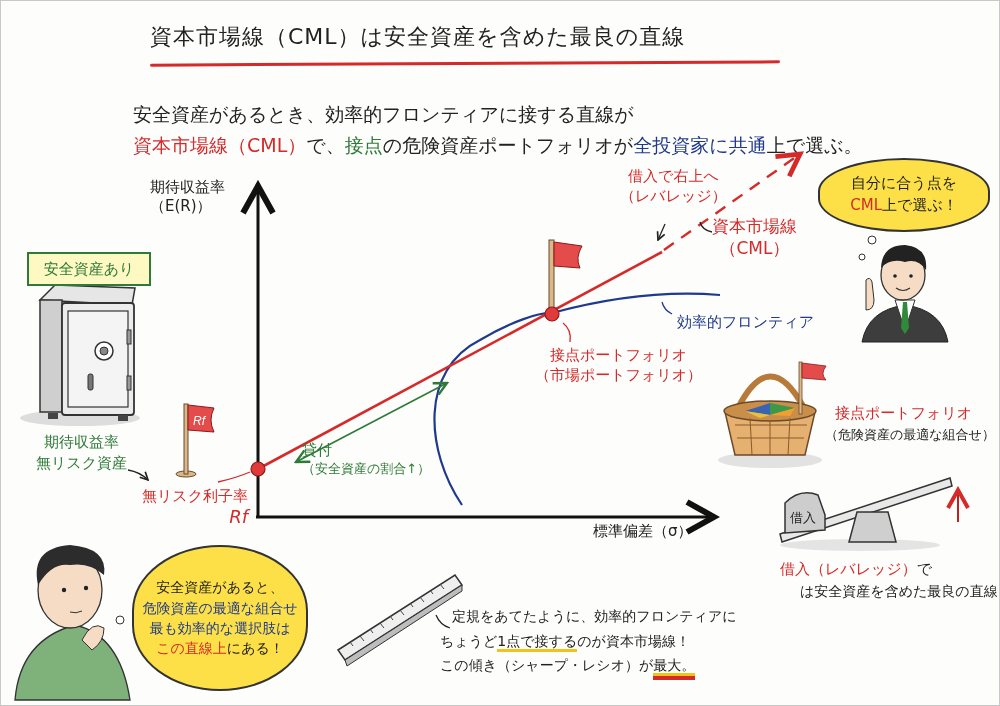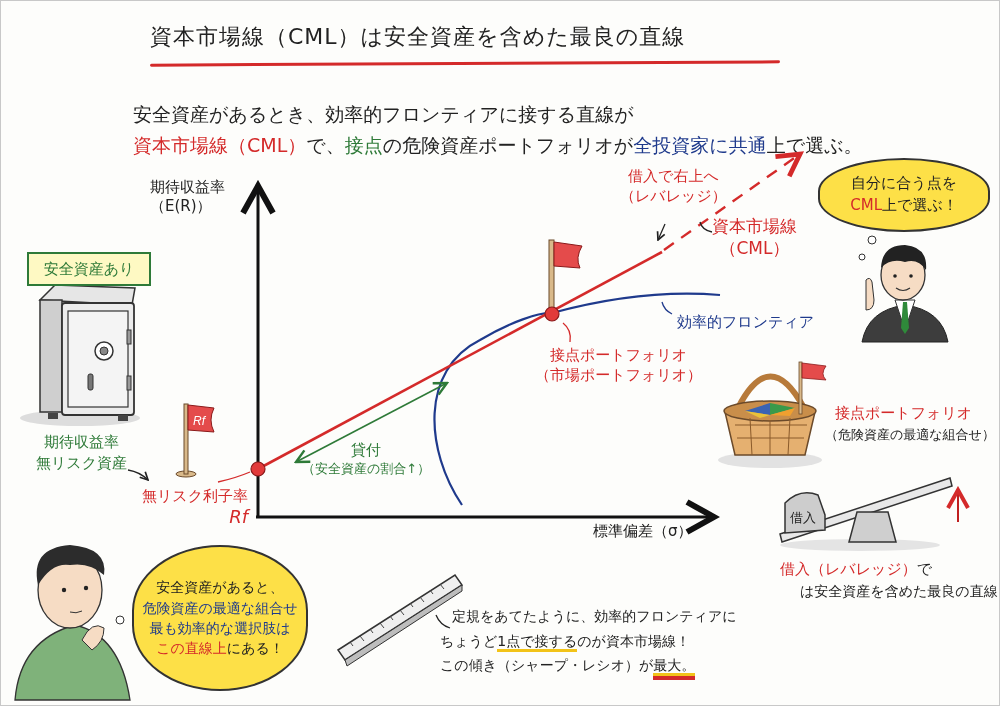--- a/index.html
+++ b/index.html
@@ -199,21 +199,21 @@
 </div>
 <div class="abs red" style="left:712px; top:215px; font-size:17px; text-align:center; line-height:1.3;">
   <div>資本市場線</div>
   <div>（CML）</div>
 </div>
 <div class="abs lbl blue" style="left:677px; top:313px;">効率的フロンティア</div>
 <div class="abs lbl red" style="left:535px; top:345px; text-align:center; line-height:1.35;">
   <div>接点ポートフォリオ</div>
   <div>（市場ポートフォリオ）</div>
 </div>
-<div class="abs green" style="left:302px; top:440px; text-align:center; line-height:1.35;">
+<div class="abs green" style="left:302px; top:440px; line-height:1.35;">
   <div style="font-size:15px;">貸付</div>
   <div style="font-size:13px;">（安全資産の割合↑）</div>
 </div>
 <div class="abs red" style="left:142px; top:487px; text-align:right; line-height:1.25;">
   <div style="font-size:15px;">無リスク利子率</div>
   <div style="font-size:18px; font-style:italic;">Rf</div>
 </div>
 
 <div class="badge">安全資産あり</div>
 <div class="abs green lbl" style="left:36px; top:432px; line-height:1.4; text-align:center;">

